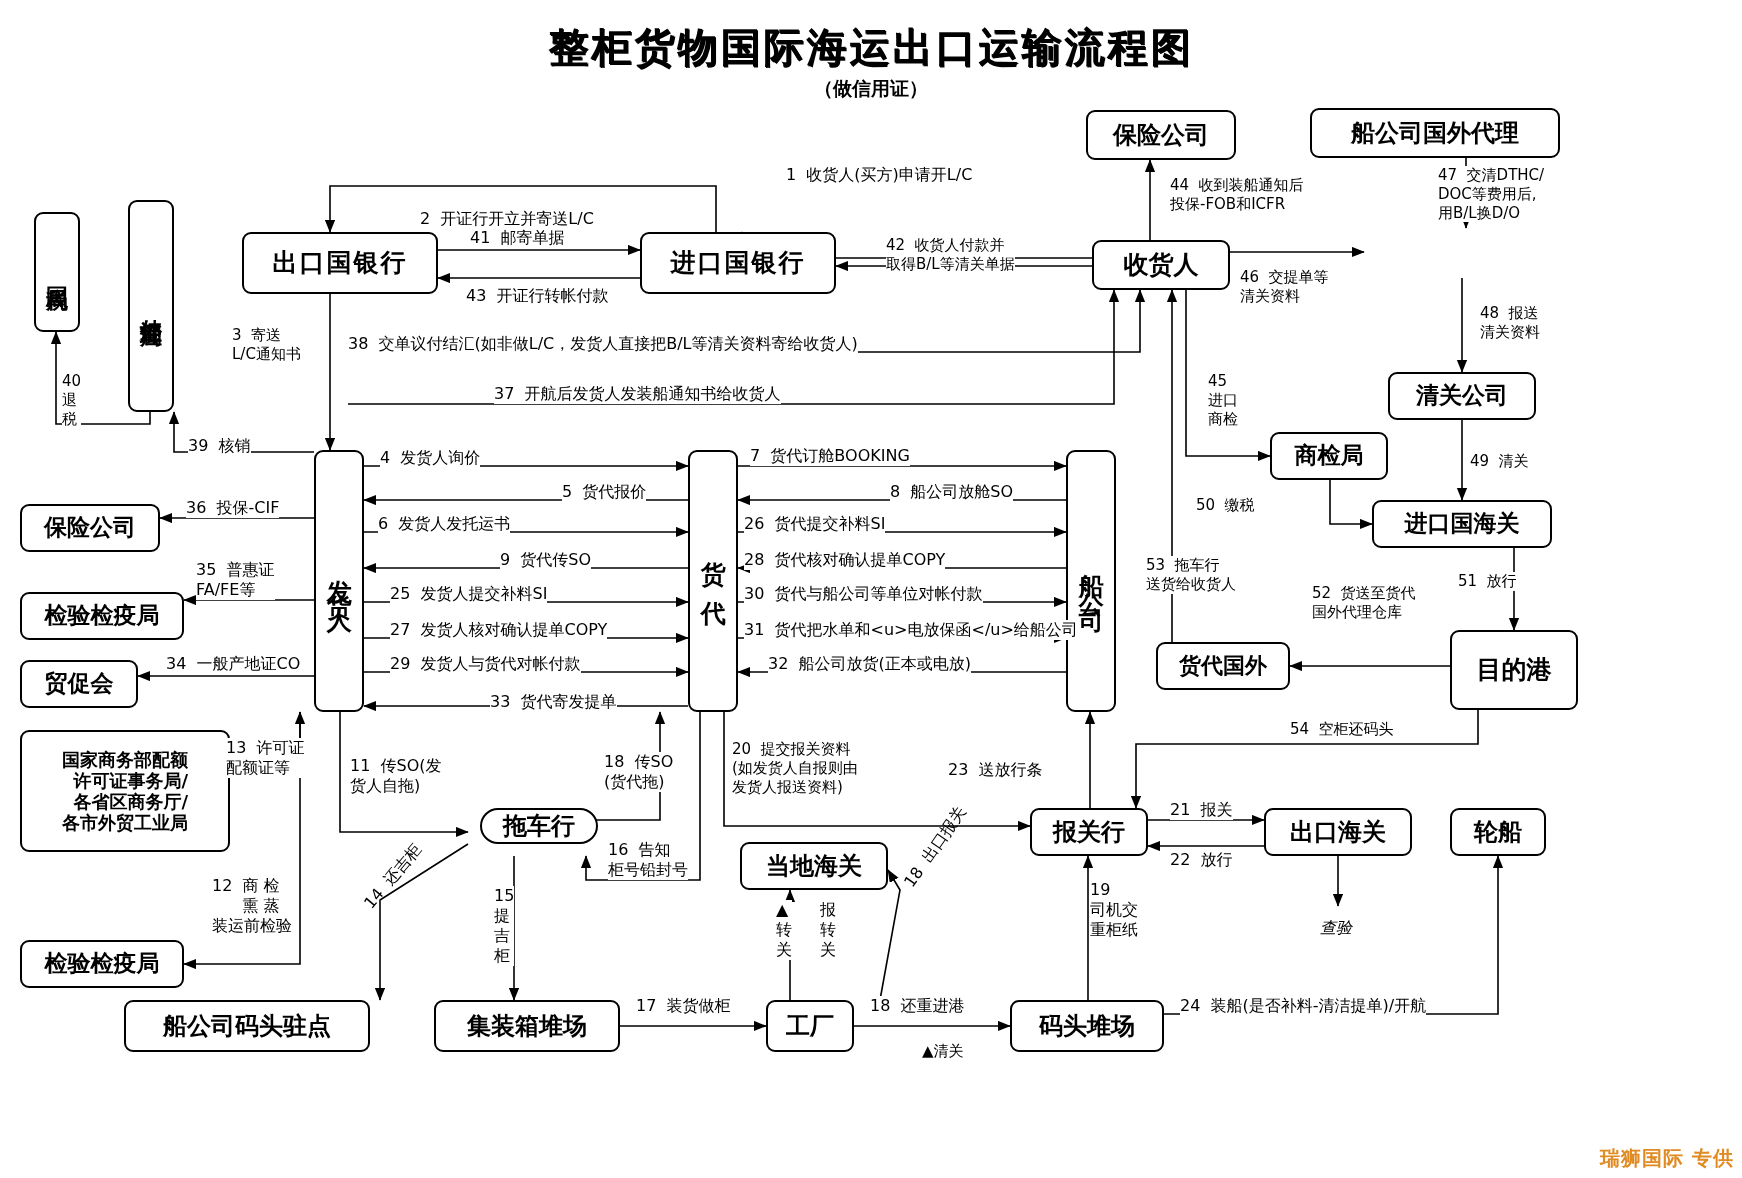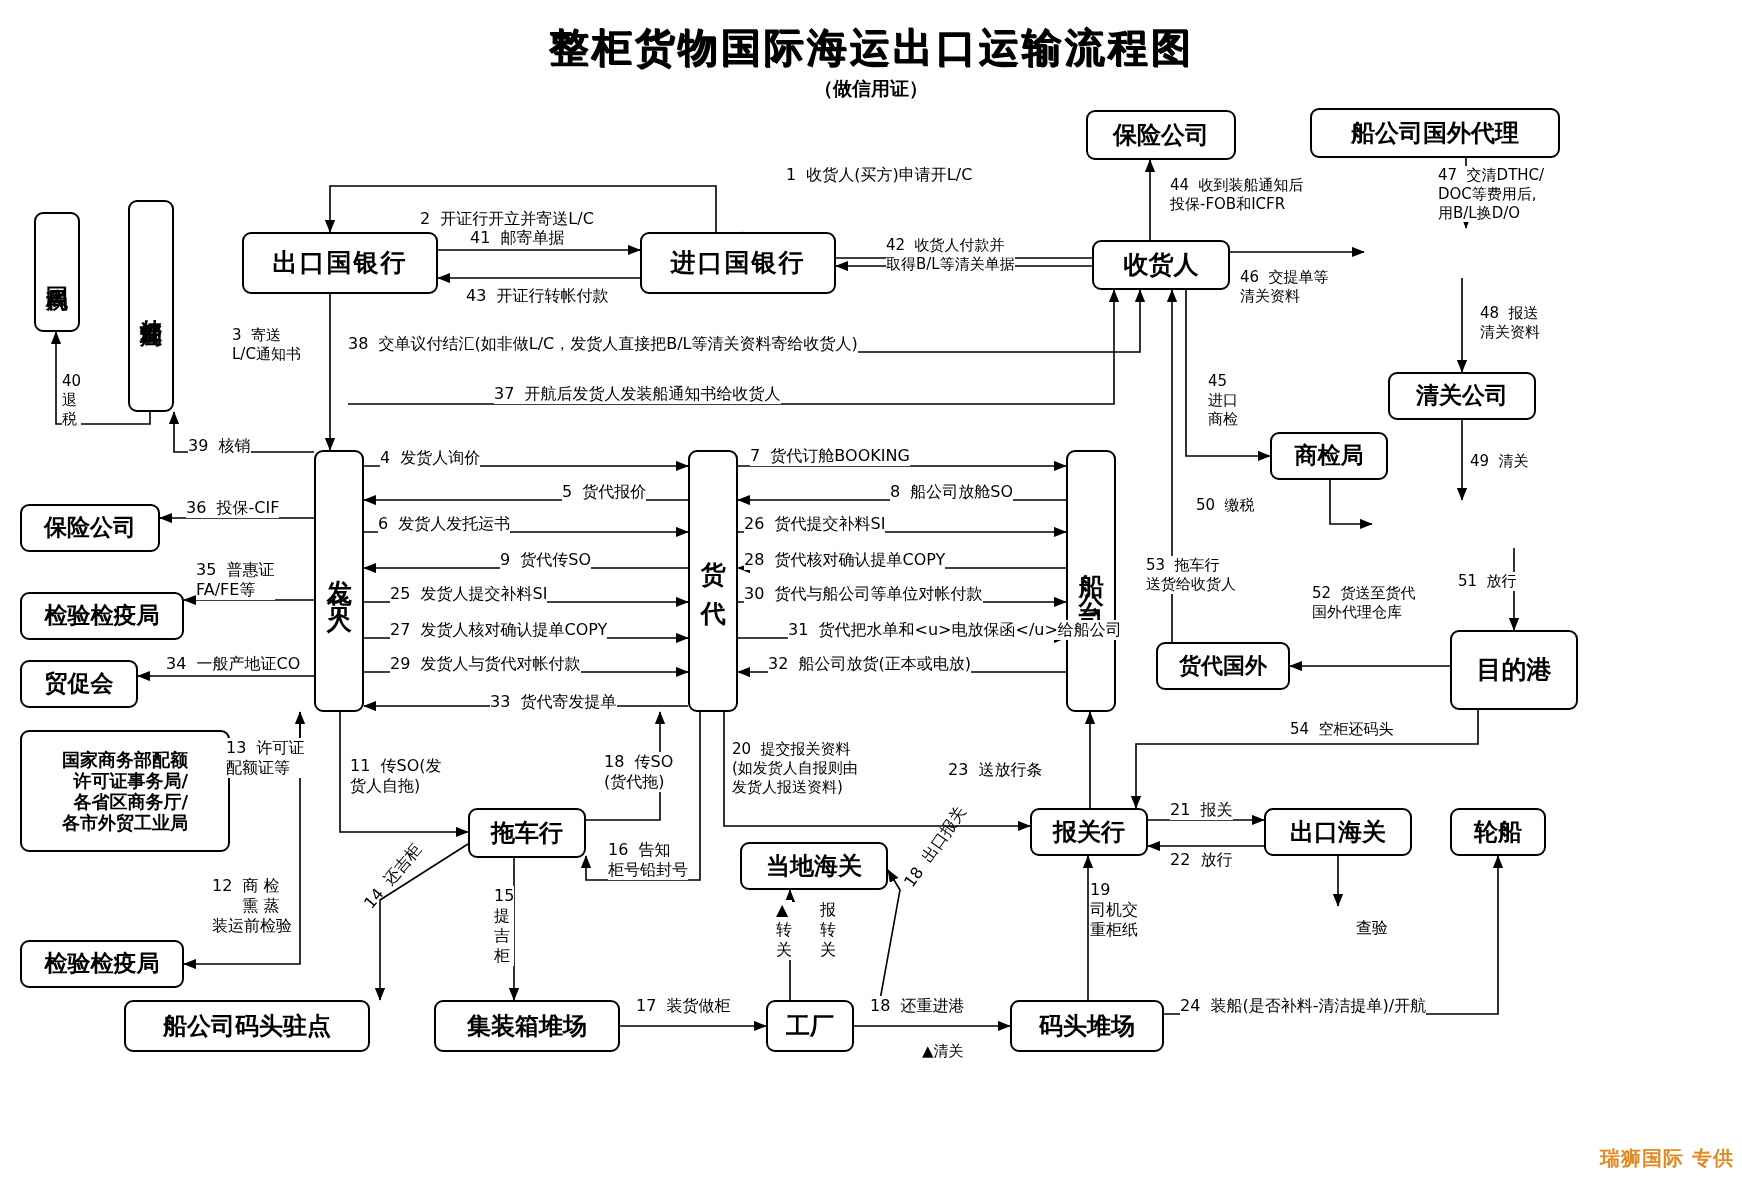--- a/index.html
+++ b/index.html
@@ -162,34 +162,35 @@
 
   <div class="node" style="left:34px;top:212px;width:46px;height:120px;font-size:22px;writing-mode:vertical-rl;text-orientation:upright;letter-spacing:2px;">国税局</div>
   <div class="node" style="left:128px;top:200px;width:46px;height:212px;font-size:22px;writing-mode:vertical-rl;text-orientation:upright;letter-spacing:2px;">外汇管理局</div>
   <div class="node" style="left:242px;top:232px;width:196px;height:62px;font-size:25px;letter-spacing:2px;">出口国银行</div>
   <div class="node" style="left:640px;top:232px;width:196px;height:62px;font-size:25px;letter-spacing:2px;">进口国银行</div>
   <div class="node" style="left:1086px;top:110px;width:150px;height:50px;font-size:24px;">保险公司</div>
   <div class="node" style="left:1310px;top:108px;width:250px;height:50px;font-size:24px;">船公司国外代理</div>
   <div class="node" style="left:1092px;top:240px;width:138px;height:50px;font-size:25px;">收货人</div>
   <div class="node" style="left:1270px;top:432px;width:118px;height:48px;font-size:23px;">商检局</div>
   <div class="node" style="left:1388px;top:372px;width:148px;height:48px;font-size:23px;">清关公司</div>
+  <div class="node" style="left:1372px;top:500px;width:180px;height:48px;font-size:23px;">进口国海关</div>
   <div class="node" style="left:20px;top:504px;width:140px;height:48px;font-size:23px;">保险公司</div>
   <div class="node" style="left:20px;top:592px;width:164px;height:48px;font-size:23px;">检验检疫局</div>
   <div class="node" style="left:20px;top:660px;width:118px;height:48px;font-size:23px;">贸促会</div>
   <div class="node" style="left:314px;top:450px;width:50px;height:262px;font-size:25px;writing-mode:vertical-rl;text-orientation:upright;letter-spacing:14px;">发货人</div>
   <div class="node" style="left:688px;top:450px;width:50px;height:262px;font-size:25px;writing-mode:vertical-rl;text-orientation:upright;letter-spacing:40px;">货代</div>
   <div class="node" style="left:1066px;top:450px;width:50px;height:262px;font-size:25px;writing-mode:vertical-rl;text-orientation:upright;letter-spacing:18px;">船公司</div>
   <div class="node" style="left:20px;top:730px;width:210px;height:122px;font-size:18px;white-space:pre-line;">国家商务部配额
 许可证事务局/
 各省区商务厅/
 各市外贸工业局</div>
   <div class="node" style="left:20px;top:940px;width:164px;height:48px;font-size:23px;">检验检疫局</div>
   <div class="node" style="left:1156px;top:642px;width:134px;height:48px;font-size:22px;">货代国外</div>
   <div class="node" style="left:1450px;top:630px;width:128px;height:80px;font-size:25px;">目的港</div>
-  <div class="node" style="left:468px;top:808px;width:118px;height:50px;font-size:24px;">拖车行</div>
+  <div class="node" style="left:480px;top:808px;width:118px;height:36px;font-size:24px;border-radius:18px;">拖车行</div>
   <div class="node" style="left:740px;top:842px;width:148px;height:48px;font-size:24px;">当地海关</div>
   <div class="node" style="left:1030px;top:808px;width:118px;height:48px;font-size:24px;">报关行</div>
   <div class="node" style="left:1264px;top:808px;width:148px;height:48px;font-size:24px;">出口海关</div>
   <div class="node" style="left:1450px;top:808px;width:96px;height:48px;font-size:24px;">轮船</div>
   <div class="node" style="left:124px;top:1000px;width:246px;height:52px;font-size:24px;">船公司码头驻点</div>
   <div class="node" style="left:434px;top:1000px;width:186px;height:52px;font-size:24px;">集装箱堆场</div>
   <div class="node" style="left:766px;top:1000px;width:88px;height:52px;font-size:24px;">工厂</div>
   <div class="node" style="left:1010px;top:1000px;width:154px;height:52px;font-size:24px;">码头堆场</div>
 
   <div class="lbl box" style="left:420px;top:169px;font-size:16px;margin-top:40px;">2  开证行开立并寄送L/C</div>
@@ -232,21 +233,21 @@
   <div class="lbl box" style="left:1146px;top:556px;font-size:15px;">53  拖车行
 送货给收货人</div>
   <div class="lbl box" style="left:196px;top:560px;font-size:16px;">35  普惠证
 FA/FE等</div>
   <div class="lbl box" style="left:390px;top:584px;font-size:16px;">25  发货人提交补料SI</div>
   <div class="lbl box" style="left:744px;top:584px;font-size:16px;">30  货代与船公司等单位对帐付款</div>
   <div class="lbl box" style="left:1458px;top:572px;font-size:15px;">51  放行</div>
   <div class="lbl box" style="left:1312px;top:584px;font-size:15px;">52  货送至货代
 国外代理仓库</div>
   <div class="lbl box" style="left:390px;top:620px;font-size:16px;">27  发货人核对确认提单COPY</div>
-  <div class="lbl box" style="left:744px;top:620px;font-size:16px;margin-left:44px;">31  货代把水单和&lt;u&gt;电放保函&lt;/u&gt;给船公司</div>
+  <div class="lbl box" style="left:744px;top:620px;font-size:16px;">31  货代把水单和&lt;u&gt;电放保函&lt;/u&gt;给船公司</div>
   <div class="lbl box" style="left:166px;top:654px;font-size:16px;">34  一般产地证CO</div>
   <div class="lbl box" style="left:390px;top:654px;font-size:16px;">29  发货人与货代对帐付款</div>
   <div class="lbl box" style="left:768px;top:654px;font-size:16px;">32  船公司放货(正本或电放)</div>
   <div class="lbl box" style="left:490px;top:692px;font-size:16px;">33  货代寄发提单</div>
   <div class="lbl box" style="left:226px;top:738px;font-size:16px;">13  许可证
 配额证等</div>
   <div class="lbl box" style="left:732px;top:740px;font-size:15px;">20  提交报关资料
 (如发货人自报则由
 发货人报送资料)</div>
   <div class="lbl box" style="left:948px;top:760px;font-size:16px;">23  送放行条</div>
@@ -270,20 +271,20 @@
 吉
 柜</div>
   <div class="lbl" style="left:360px;top:900px;font-size:16px;transform:rotate(-50deg);transform-origin:left top;">14  还吉柜</div>
   <div class="lbl" style="left:900px;top:880px;font-size:16px;transform:rotate(-55deg);transform-origin:left top;">18  出口报关</div>
   <div class="lbl box" style="left:776px;top:900px;font-size:16px;">▲
 转
 关</div>
   <div class="lbl box" style="left:820px;top:900px;font-size:16px;">报
 转
 关</div>
-  <div class="lbl box" style="left:1356px;top:918px;font-size:16px;">查验</div>
+  <div class="lbl box" style="left:1320px;top:918px;font-size:16px;font-style:italic;">查验</div>
   <div class="lbl box" style="left:636px;top:996px;font-size:16px;">17  装货做柜</div>
   <div class="lbl box" style="left:870px;top:996px;font-size:16px;">18  还重进港</div>
   <div class="lbl box" style="left:1180px;top:996px;font-size:16px;">24  装船(是否补料-清洁提单)/开航</div>
   <div class="lbl box" style="left:922px;top:1042px;font-size:15px;">▲清关</div>
 
   <div class="wm">瑞狮国际 专供</div>
 </div>
 
 </body></html>

